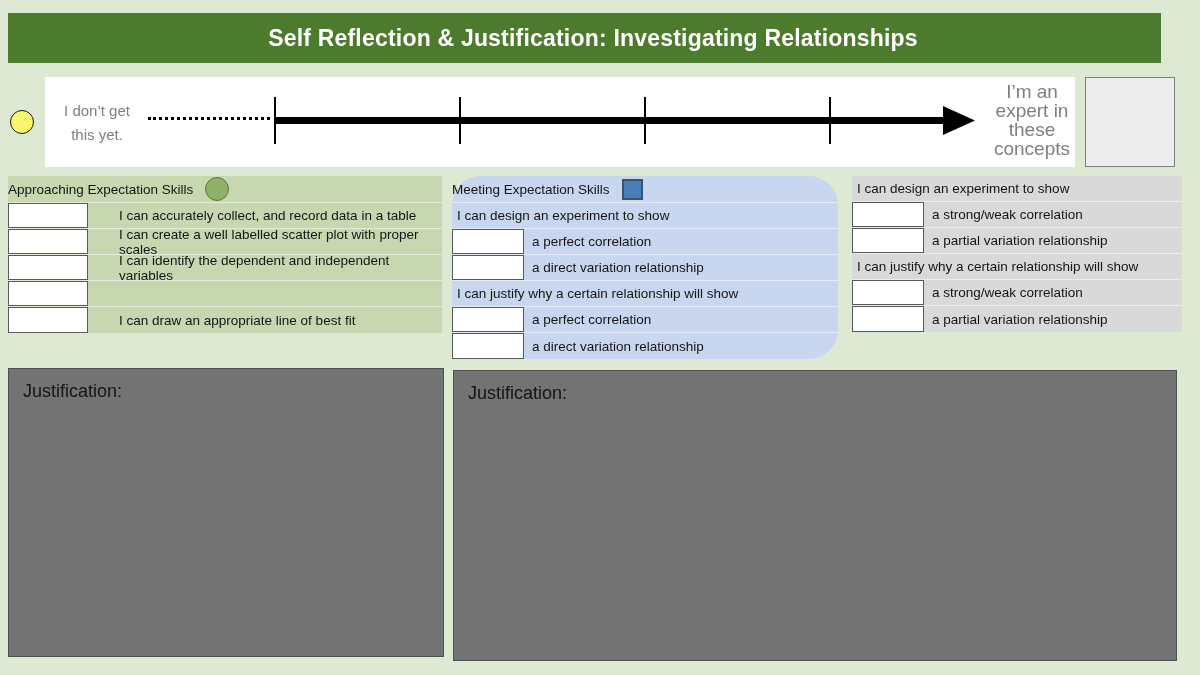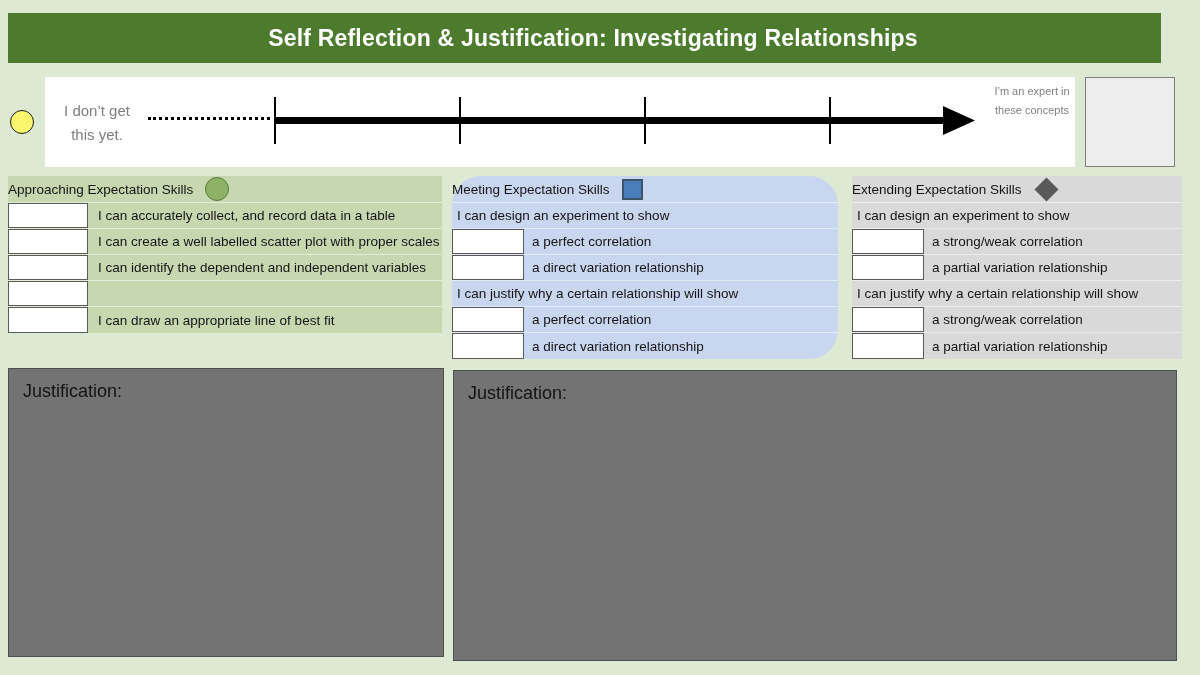--- a/index.html
+++ b/index.html
@@ -26,21 +26,21 @@
   .scale-box {
     position: absolute; left: 45px; top: 77px; width: 1030px; height: 90px;
     background: #ffffff;
   }
   .scale-left {
     position: absolute; left: 8px; top: 22px; width: 88px;
     color: #7f7f7f; font-size: 15px; line-height: 24px; text-align: center;
   }
   .scale-right {
     position: absolute; left: 942px; top: 5px; width: 90px;
-    color: #7f7f7f; font-size: 11px; line-height: 19px; text-align: center;
+    color: #7f7f7f; font-size: 19px; line-height: 19px; text-align: center;
   }
   .dotted {
     position: absolute; left: 103px; top: 40px; width: 122px; height: 0;
     border-top: 3px dotted #000;
   }
   .scale-svg { position: absolute; left: 0; top: 0; }
 
   .legend-box {
     position: absolute; left: 1085px; top: 77px; width: 90px; height: 90px;
     background: #ededed; border: 1px solid #7f7f7f;
@@ -73,21 +73,21 @@
     height: 26px; display: flex; align-items: center;
     border-bottom: 1px solid rgba(255,255,255,0.5);
   }
   .row:last-child { border-bottom: none; }
   .g-head { padding-left: 5px; }
   .chk {
     height: 100%; background: #fff; border: 1px solid #595959; flex: none;
   }
   .col-1 .chk { width: 80px; }
   .col-2 .chk, .col-3 .chk { width: 72px; }
-  .col-1 .lbl { padding-left: 10px; }
+  .col-1 .lbl { padding-left: 31px; }
   .col-2 .lbl, .col-3 .lbl { padding-left: 8px; }
 
   
   .just {
     position: absolute; background: #737373; border: 1.5px solid #4f4f4f;
     font-size: 18px; color: #141414; padding: 12px 14px;
   }
   .just-1 { left: 8px;   top: 368px; width: 436px; height: 289px; }
   .just-2 { left: 453px; top: 370px; width: 724px; height: 291px; }
 </style>
@@ -161,24 +161,20 @@
     <div class="chk"></div>
     <div class="lbl">a perfect correlation</div>
   </div>
   <div class="row">
     <div class="chk"></div>
     <div class="lbl">a direct variation relationship</div>
   </div>
 </div>
 
 <div class="col col-3" style="background-color: rgb(217, 217, 217);">
-  <div class="col-head">
-    <span>Extending Expectation Skills</span>
-    <span class="icon icon-diamond" style="background-color: rgb(89, 89, 89);"></span>
-  </div>
   <div class="g-head">I can design an experiment to show</div>
   <div class="row">
     <div class="chk"></div>
     <div class="lbl">a strong/weak correlation</div>
   </div>
   <div class="row">
     <div class="chk"></div>
     <div class="lbl">a partial variation relationship</div>
   </div>
   <div class="g-head">I can justify why a certain relationship will show</div>

